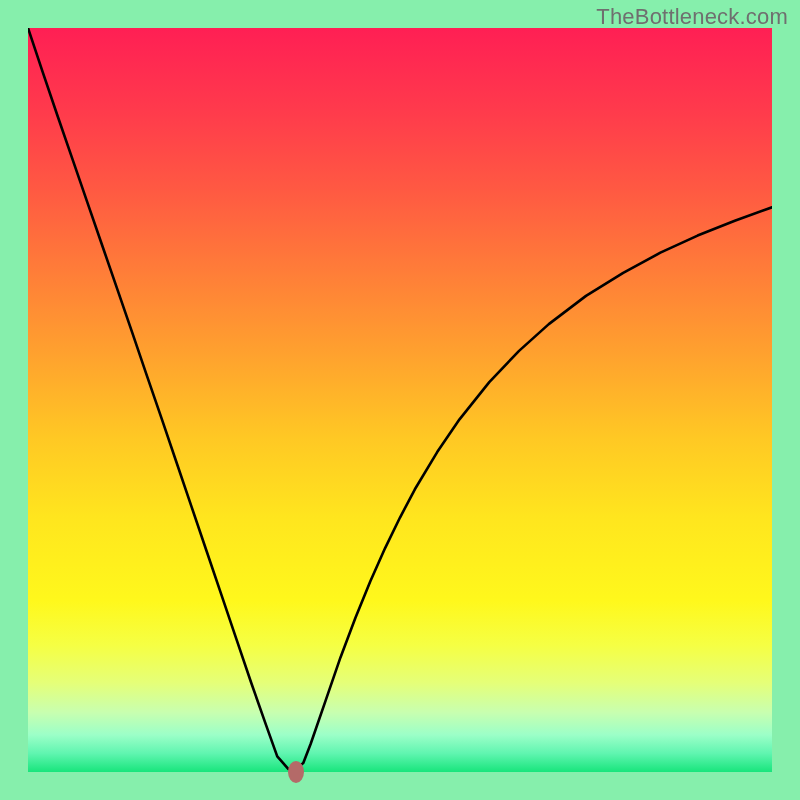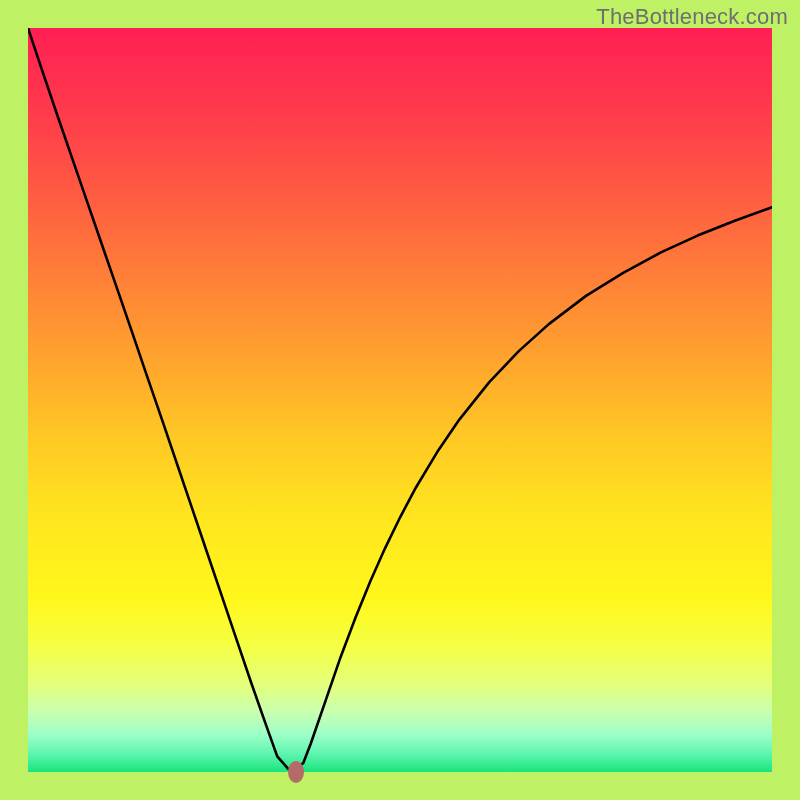--- a/index.html
+++ b/index.html
@@ -8,21 +8,21 @@
     width: 800px;
     height: 800px;
     background: #000;
     font-family: Arial, Helvetica, sans-serif;
     overflow: hidden;
   }
   .frame {
     position: relative;
     width: 800px;
     height: 800px;
-    background: #bef264;
+    background: #86efac;
   }
   .watermark {
     position: absolute;
     top: 4px;
     right: 12px;
     color: #6f6f6f;
     font-size: 22px;
     font-weight: 500;
     letter-spacing: 0.2px;
     z-index: 30;

